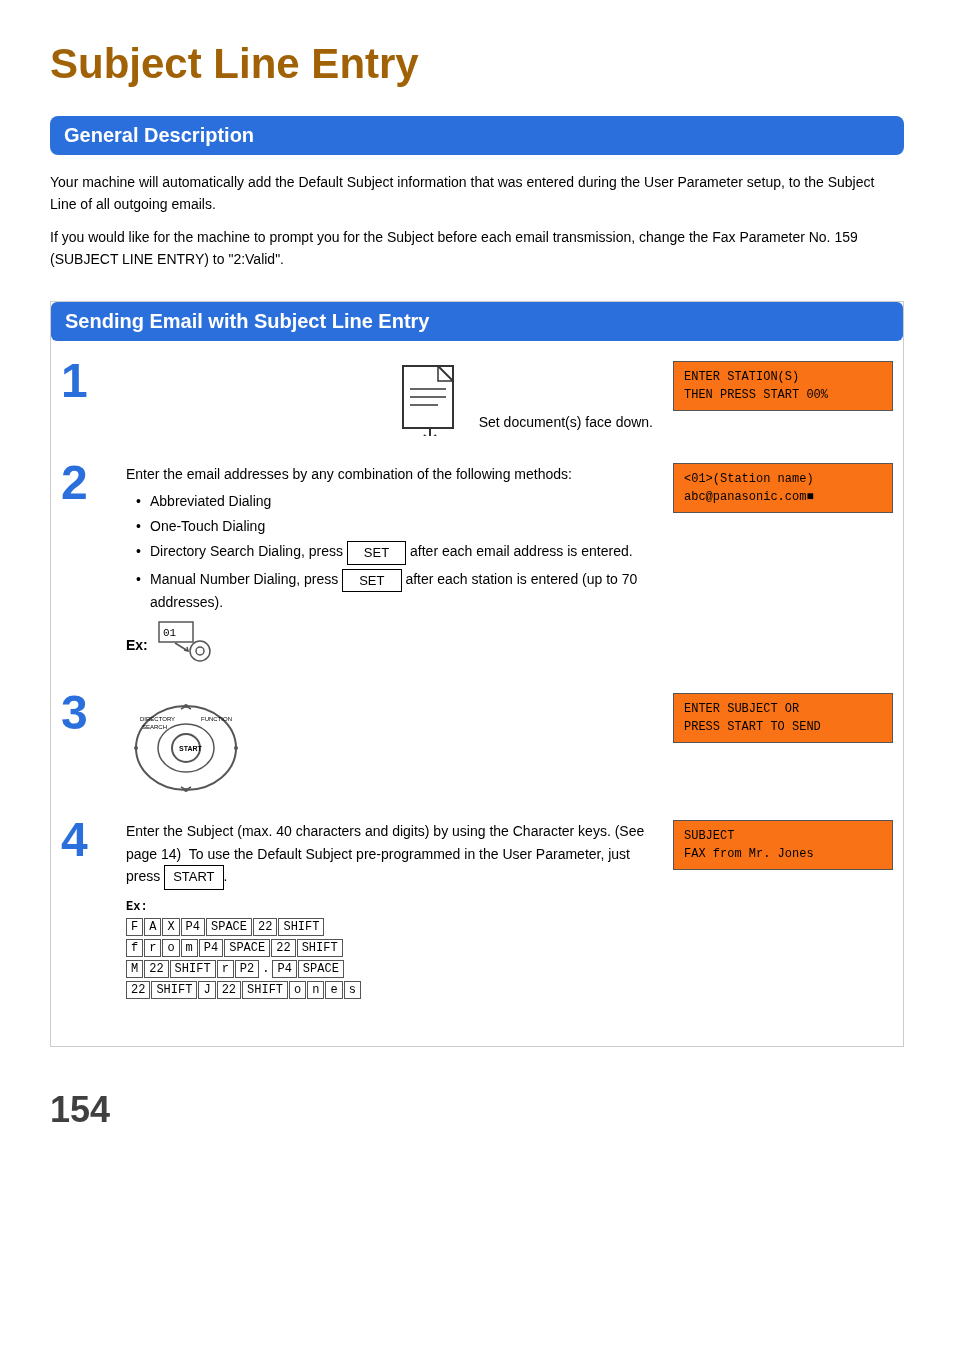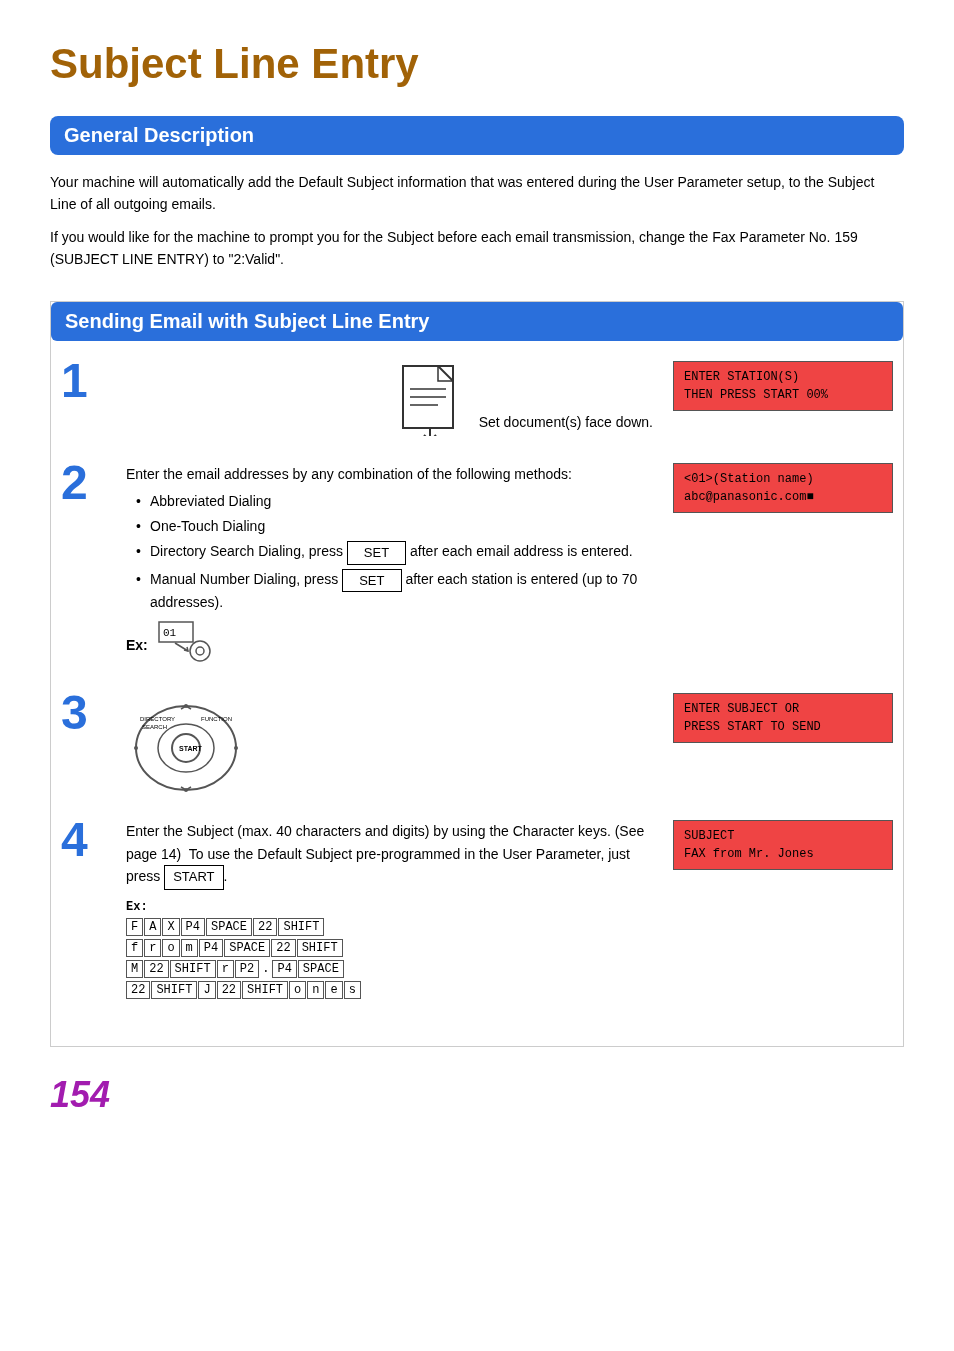--- a/index.html
+++ b/index.html
@@ -74,21 +74,21 @@
       margin-left: 20px;
       display: flex;
       flex-direction: column;
       gap: 10px;
     }
     .lcd-box {
       border: 1.5px solid #555;
       font-family: 'Courier New', monospace;
       font-size: 12px;
       padding: 6px 10px;
-      background: #ef4444;
+      background: #f97316;
       white-space: pre;
       line-height: 1.5;
       display: inline-block;
     }
     
     .bullet-list {
       list-style: none;
       padding-left: 10px;
       margin-bottom: 8px;
     }
@@ -149,23 +149,22 @@
       white-space: nowrap;
       font-family: 'Courier New', monospace;
     }
     .key-dot {
       padding: 1px 2px;
       font-size: 12px;
     }
     .page-number {
       font-size: 36px;
       font-weight: bold;
-      color: #a21caf;
-      margin-top: 27px;
-      font-style: italic;
+      color: #404040;
+      margin-top: 42px;
     }
     
     .step1-icon-area {
       display: flex;
       align-items: flex-start;
       gap: 16px;
       justify-content: flex-end;
     }
   </style>
 </head>

